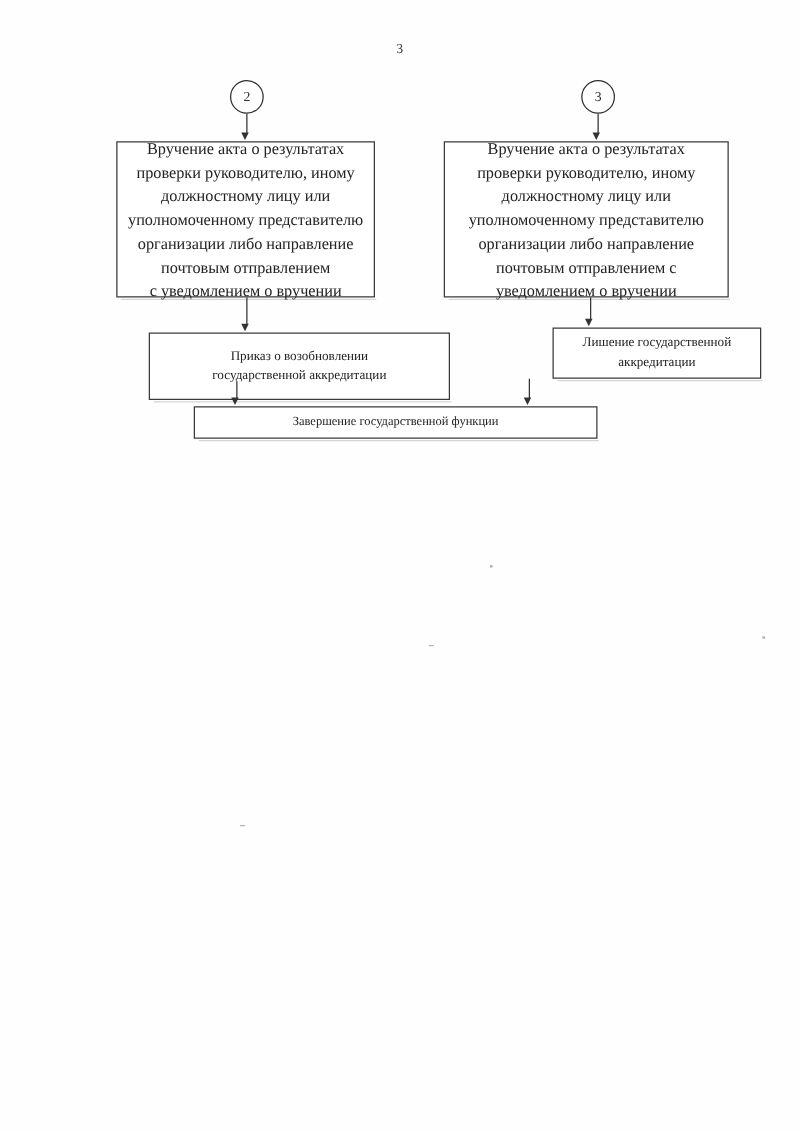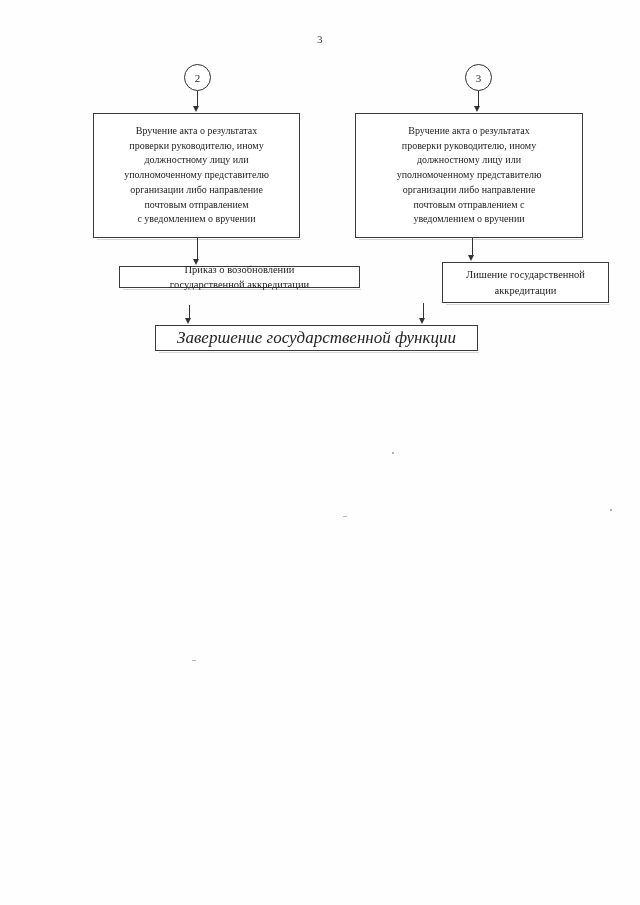--- a/index.html
+++ b/index.html
@@ -59,21 +59,21 @@
     align-items: center;
     justify-content: center;
     text-align: center;
     font-size: 10.5px;
     line-height: 1.46;
     color: #232323;
     padding: 2px 6px;
   }
   .box .txt { display: block; white-space: pre-line; }
 
-  .box.big { font-size: 10px; line-height: 1.47; }
+  .box.big { font-size: 13px; line-height: 1.47; }
 
   
   .box::after {
     content: "";
     position: absolute;
     left: 3px;
     right: -2px;
     bottom: -3px;
     height: 1px;
     background: rgba(120,120,120,0.30);
@@ -121,21 +121,21 @@
 должностному лицу или
 уполномоченному представителю
 организации либо направление
 почтовым отправлением
 с уведомлением о вручении</span>
   </div>
 
   <div class="vline" style="left:196.5px; top:238px; height:22px;"></div>
   <div class="arrowhead" style="left:193px; top:259px;"></div>
 
-  <div class="box" style="left:119px; top:266px; width:241px; height:22px;">
+  <div class="box" style="left:119px; top:266px; width:241px; height:54px;">
     <span class="txt">Приказ о возобновлении
 государственной аккредитации</span>
   </div>
 
   <div class="vline" style="left:188.5px; top:305px; height:15px;"></div>
   <div class="arrowhead" style="left:185px; top:318px;"></div>
 
   <div class="connector-circle" style="left:465px; top:64px;">
     <span>3</span>
   </div>
@@ -156,21 +156,21 @@
   <div class="arrowhead" style="left:468px; top:255px;"></div>
 
   <div class="box" style="left:408px; top:262px; width:167px; height:41px;margin-left:34px;">
     <span class="txt">Лишение государственной
 аккредитации</span>
   </div>
 
   <div class="vline" style="left:422.5px; top:303px; height:17px;"></div>
   <div class="arrowhead" style="left:419px; top:318px;"></div>
 
-  <div class="box" style="left:155px; top:325px; width:323px; height:26px; font-size:17px;font-style:italic;">
+  <div class="box" style="left:155px; top:325px; width:323px; height:26px; font-size:10px;">
     <span class="txt">Завершение государственной функции</span>
   </div>
 
   <div class="speck" style="left:392px; top:452px; width:2px; height:2px;"></div>
   <div class="speck" style="left:343px; top:516px; width:4px; height:1px;"></div>
   <div class="speck" style="left:610px; top:509px; width:2px; height:2px;"></div>
   <div class="speck" style="left:192px; top:660px; width:4px; height:1px;"></div>
 
 </div>
 

